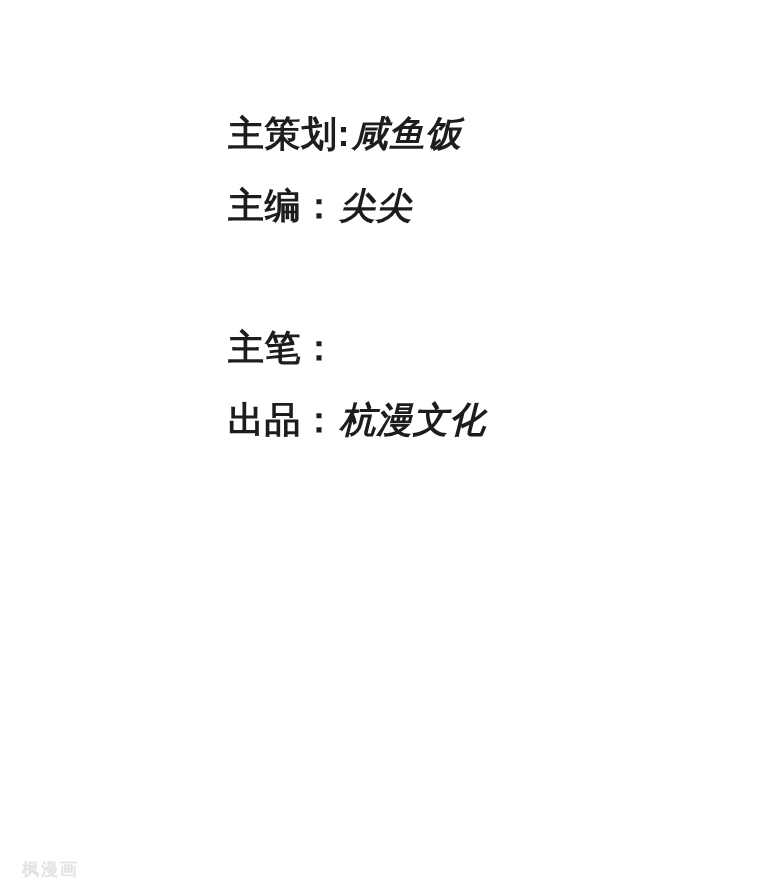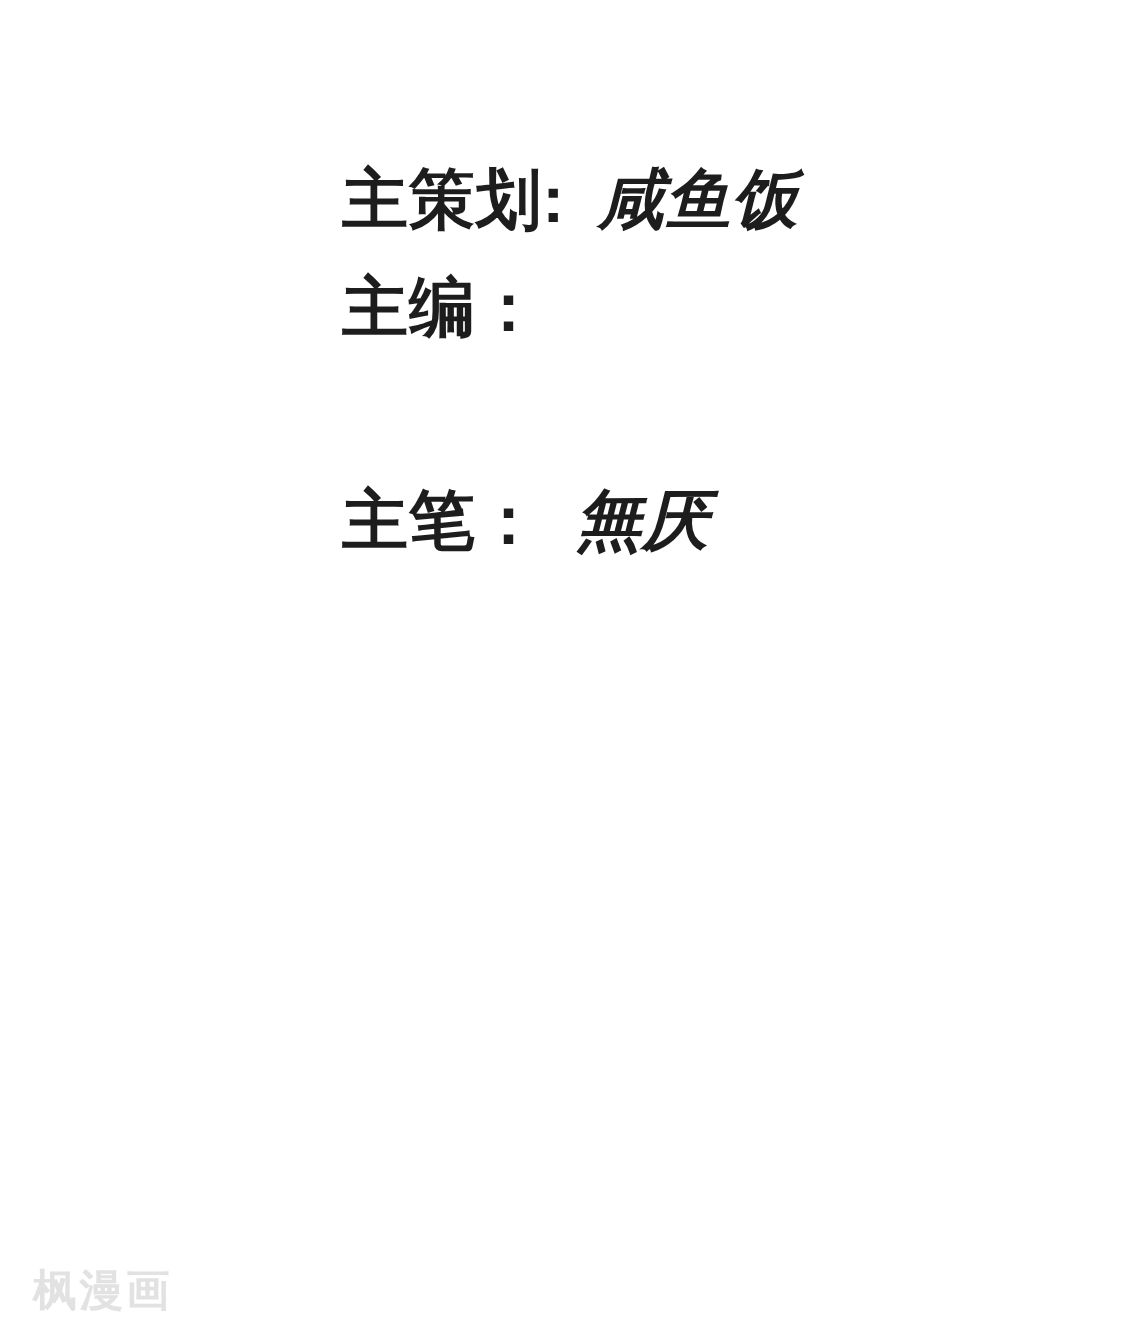--- a/index.html
+++ b/index.html
@@ -19,70 +19,73 @@
     left: 228px;
     top: 98px;
     width: 500px;
   }
   .credit-group {
     display: block;
   }
   .credit-line {
     display: flex;
     align-items: baseline;
-    font-size: 44px;
+    font-size: 36px;
     line-height: 72px;
     color: #1d1d1d;
     letter-spacing: 0.5px;
     white-space: nowrap;
-    gap: 20px;
   }
   .credit-line .role {
     font-weight: 600;
   }
   .credit-line .value {
     font-weight: 600;
     margin-left: 2px;
     font-style: italic;
   }
   .group-gap {
     height: 70px;
   }
   .watermark {
     position: absolute;
     left: 22px;
     bottom: 14px;
-    font-size: 29px;
+    font-size: 17px;
     color: #e2e2e2;
     font-weight: 700;
     letter-spacing: 2px;
     user-select: none;
   }
 </style>
 </head>
 <body>
 
 <div class="credits">
 
   <div class="credit-group">
     <div class="credit-line">
       <span class="role">主策划:</span>
       <span class="value">咸鱼饭</span>
     </div>
     <div class="credit-line">
       <span class="role">主编：</span>
+      <span class="value">尖尖</span>
     </div>
   </div>
 
   <div class="group-gap"></div>
 
   <div class="credit-group">
     <div class="credit-line">
       <span class="role">主笔：</span>
-      <span class="value">無厌</span>
     </div>
     <div class="credit-line">
+    </div>
+    <div class="credit-line">
+      <span class="role">出品：</span>
+      <span class="value">杭漫文化</span>
     </div>
   </div>
 
 </div>
 
 <div class="watermark">枫漫画</div>
 
 </body></html>

